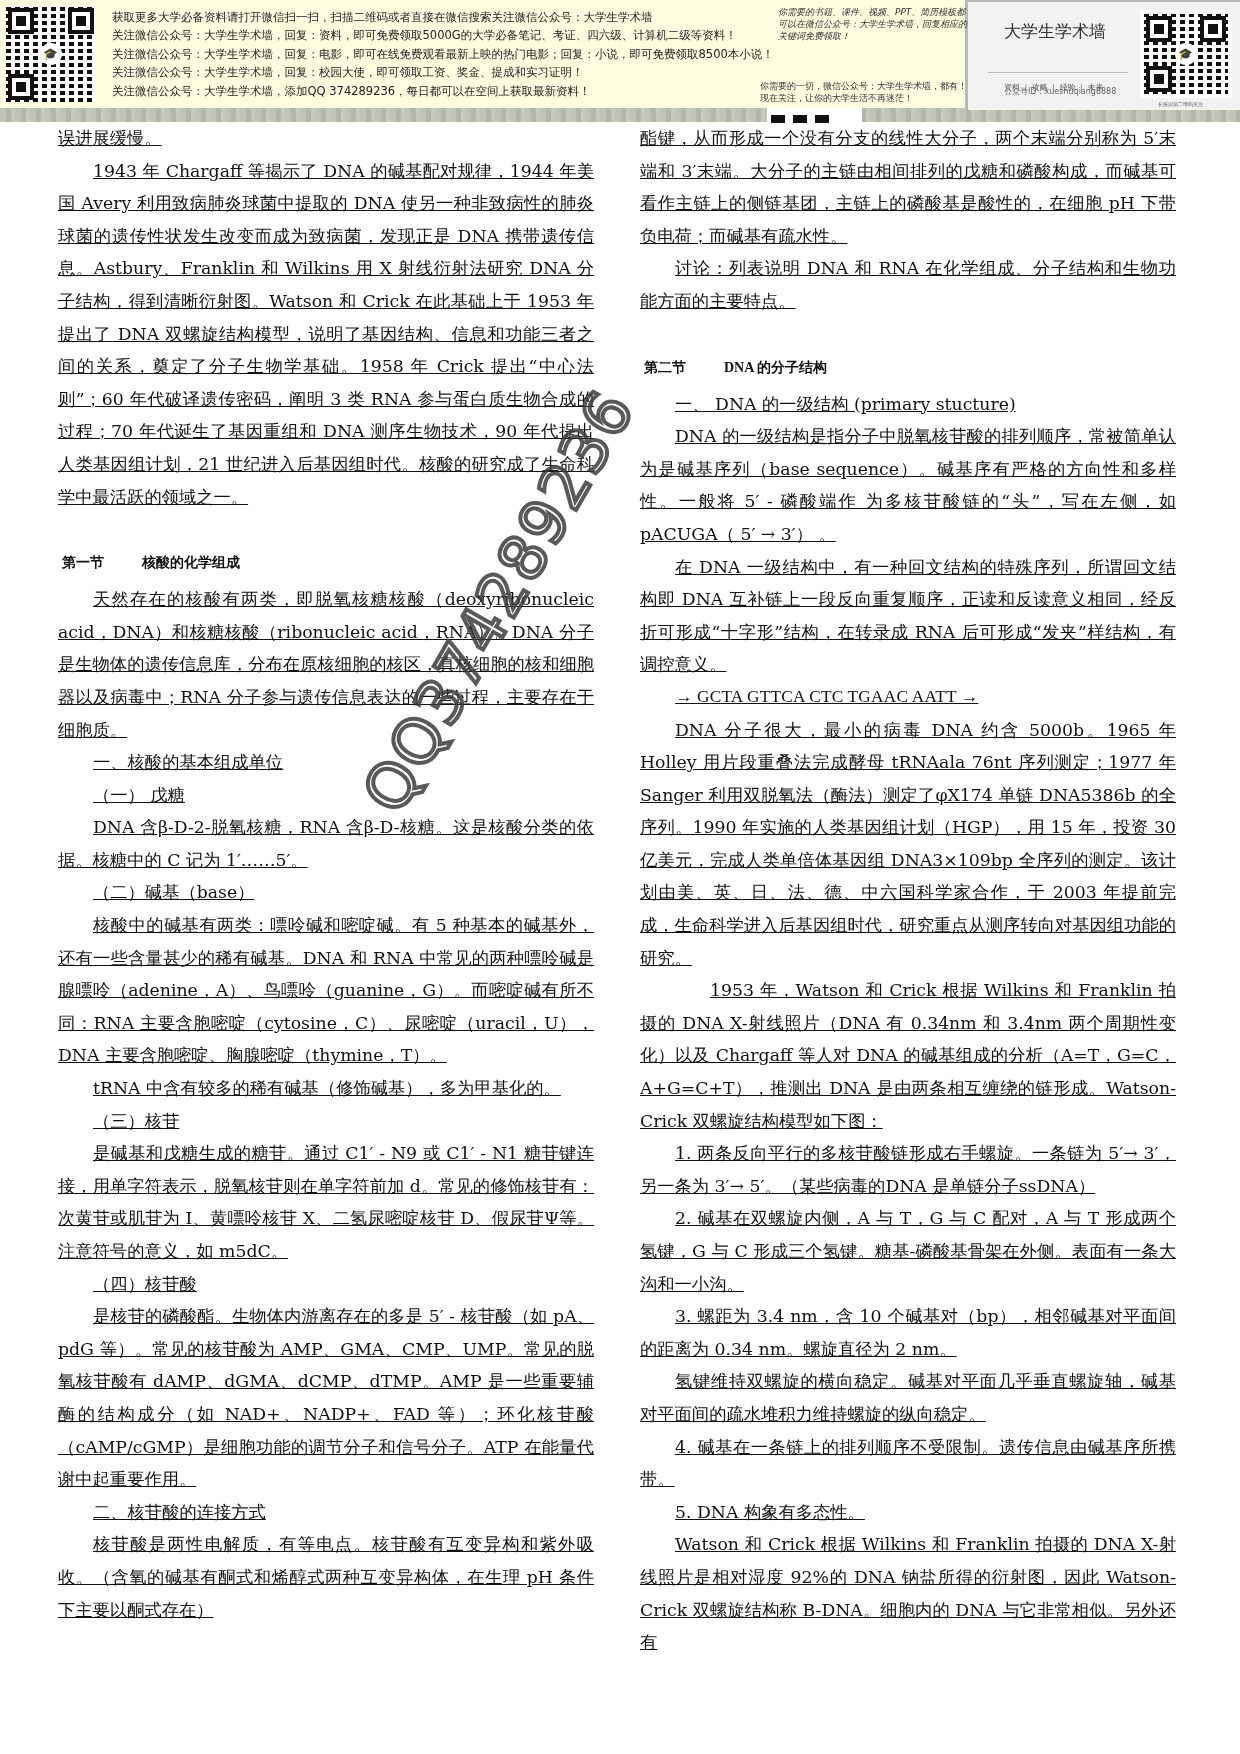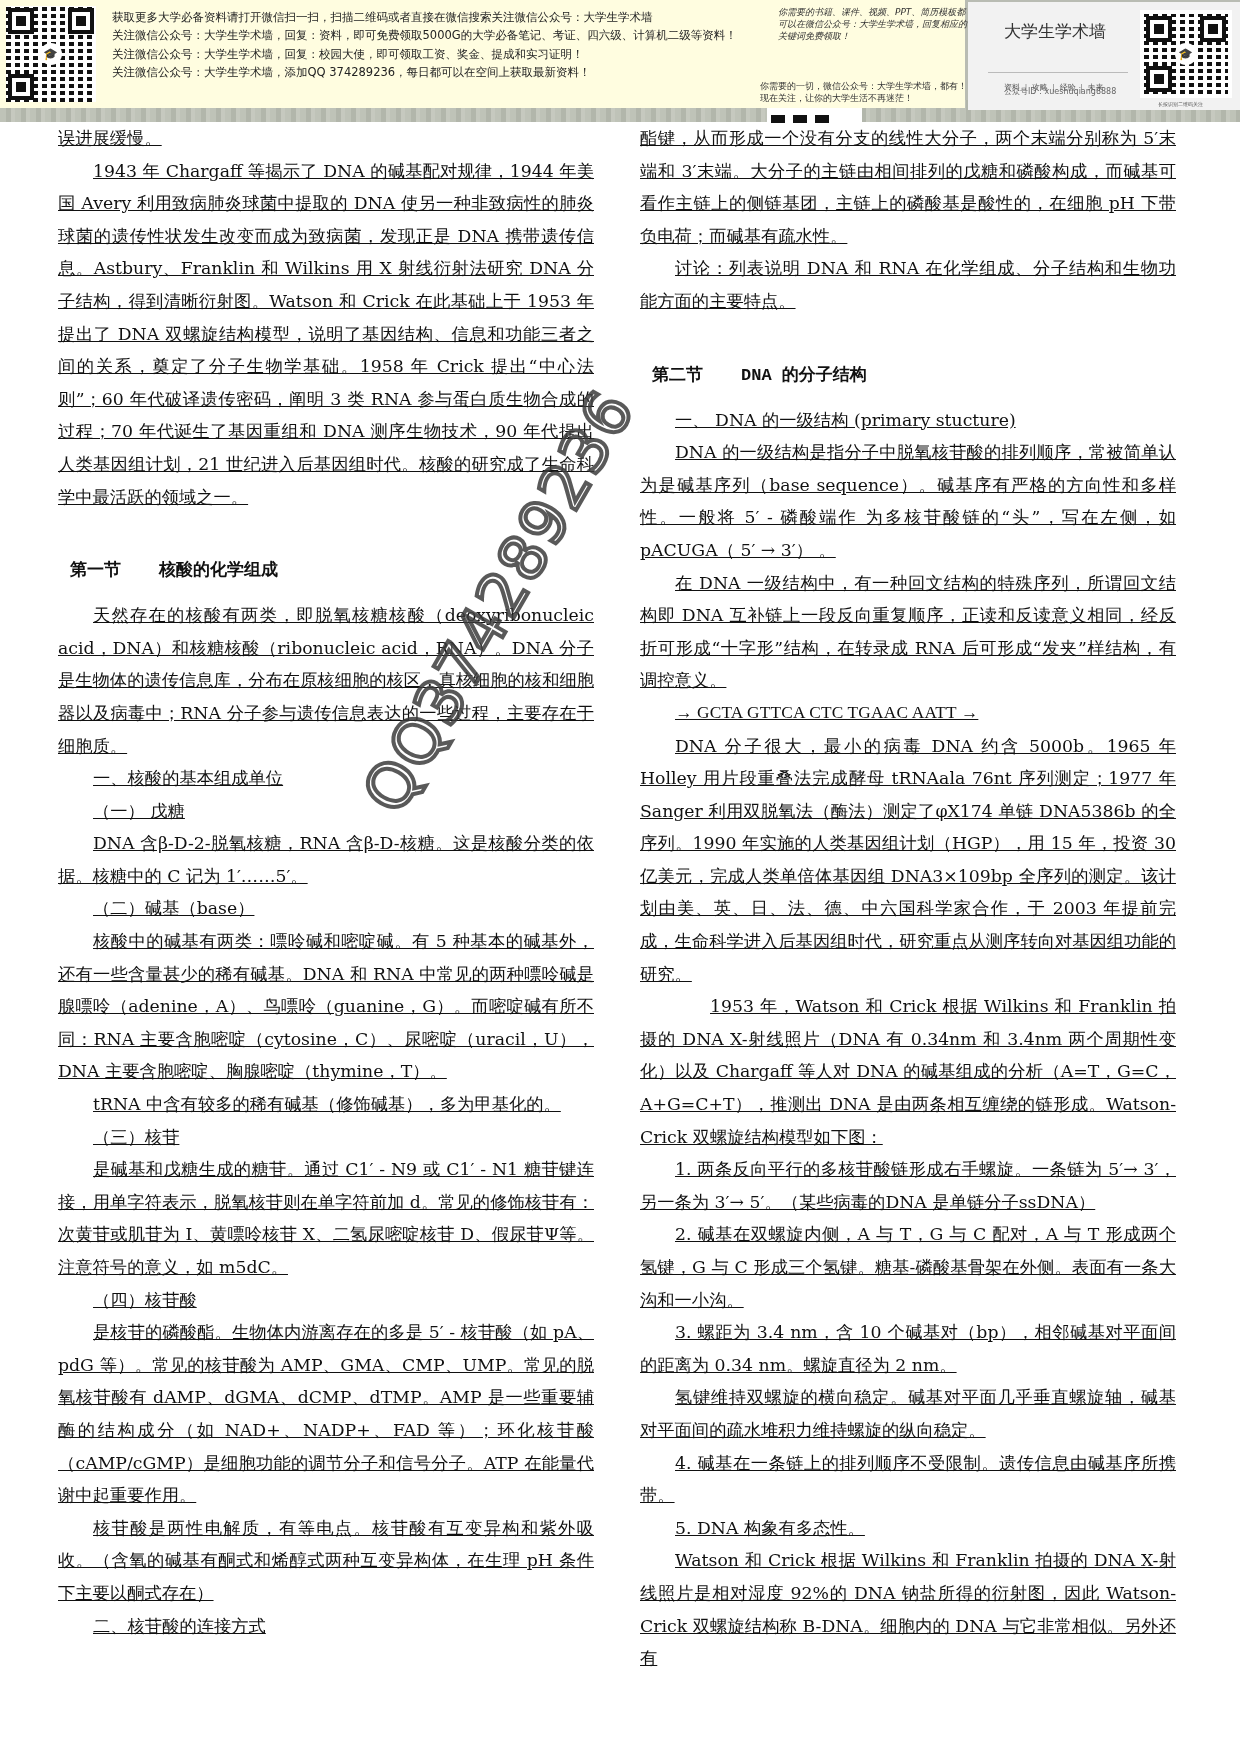--- a/index.html
+++ b/index.html
@@ -39,21 +39,21 @@
   .banner .blackbar { position: absolute; left: 767px; top: 108px; width: 95px; height: 14px; background: #fff; }
   .banner .blackbar span { display: inline-block; width: 14px; height: 8px; background: #111; margin: 1px 4px 0 4px; }
 
   
   .col { position: absolute; top: 122px; width: 536px; font-size: 17.3px; line-height: 32.6px; }
   .col.left { left: 58px; }
   .col.right { left: 640px; }
   .col p { margin: 0; text-align: justify; text-decoration: underline; }
   .ind { text-indent: 35px; }
   .ind2 { text-indent: 70px; }
-  h2 { margin: 12px; font-family: Liberation Mono, monospace; font-weight: bold; font-size: 17px; line-height: 32px; }
+  h2 { margin: 4px; font-family: Liberation Serif, serif; font-weight: bold; font-size: 14px; line-height: 32px; }
   h2 .gap { display: inline-block; width: 38px; }
   .seq { padding-left: 35px; font-family: "Liberation Serif", serif; letter-spacing: 0.2px; }
   .sp-b { height: 30px; }
 
   
   .watermark { position: absolute; left: 380px; top: 770px; transform: rotate(-60deg); transform-origin: left center;
     font-family: "DejaVu Sans", sans-serif; font-size: 62px; color: transparent;
     -webkit-text-stroke: 4px rgba(60,60,60,0.85); letter-spacing: 2px; white-space: nowrap; pointer-events: none; }
 </style>
 </head>
@@ -66,20 +66,21 @@
       <div class="qr">
         <div class="finder f1"></div>
           <div class="finder f2"></div>
           <div class="finder f3"></div>
         <div class="cap">🎓</div>
       </div>
     </div>
     <div class="lines">
       <div>获取更多大学必备资料请打开微信扫一扫，扫描二维码或者直接在微信搜索关注微信公众号：大学生学术墙</div>
       <div>关注微信公众号：大学生学术墙，回复：资料，即可免费领取5000G的大学必备笔记、考证、四六级、计算机二级等资料！</div>
+      <div>关注微信公众号：大学生学术墙，回复：电影，即可在线免费观看最新上映的热门电影；回复：小说，即可免费领取8500本小说！</div>
       <div>关注微信公众号：大学生学术墙，回复：校园大使，即可领取工资、奖金、提成和实习证明！</div>
       <div>关注微信公众号：大学生学术墙，添加QQ 374289236，每日都可以在空间上获取最新资料！</div>
     </div>
     <div class="note1">你需要的书籍、课件、视频、PPT、简历模板都可以在微信公众号：大学生学术墙，回复相应的关键词免费领取！</div>
     <div class="note2">你需要的一切，微信公众号：大学生学术墙，都有！现在关注，让你的大学生活不再迷茫！</div>
   </div>
   <div class="card">
     <div class="brand">大学生学术墙</div>
     <div class="acct">公众号ID：xueshuqiang8888</div>
     <div class="rule"></div>
@@ -106,22 +107,22 @@
   <p class="ind">一、核酸的基本组成单位</p>
   <p class="ind">（一）  戊糖</p>
   <p class="ind">DNA 含β-D-2-脱氧核糖，RNA 含β-D-核糖。这是核酸分类的依据。核糖中的 C 记为 1′……5′。</p>
   <p class="ind">（二）碱基（base）</p>
   <p class="ind">核酸中的碱基有两类：嘌呤碱和嘧啶碱。有 5 种基本的碱基外，还有一些含量甚少的稀有碱基。DNA 和 RNA 中常见的两种嘌呤碱是腺嘌呤（adenine，A）、鸟嘌呤（guanine，G）。而嘧啶碱有所不同：RNA 主要含胞嘧啶（cytosine，C）、尿嘧啶（uracil，U），DNA 主要含胞嘧啶、胸腺嘧啶（thymine，T）。</p>
   <p class="ind">tRNA 中含有较多的稀有碱基（修饰碱基），多为甲基化的。</p>
   <p class="ind">（三）核苷</p>
   <p class="ind">是碱基和戊糖生成的糖苷。通过 C1′ -  N9 或 C1′ - N1 糖苷键连接，用单字符表示，脱氧核苷则在单字符前加 d。常见的修饰核苷有：次黄苷或肌苷为 I、黄嘌呤核苷 X、二氢尿嘧啶核苷 D、假尿苷Ψ等。注意符号的意义，如 m5dC。</p>
   <p class="ind">（四）核苷酸</p>
   <p class="ind">是核苷的磷酸酯。生物体内游离存在的多是 5′ -     核苷酸（如 pA、pdG 等）。常见的核苷酸为 AMP、GMA、CMP、UMP。常见的脱氧核苷酸有 dAMP、dGMA、dCMP、dTMP。AMP 是一些重要辅酶的结构成分（如 NAD+、NADP+、FAD 等）；环化核苷酸（cAMP/cGMP）是细胞功能的调节分子和信号分子。ATP 在能量代谢中起重要作用。</p>
+  <p class="ind">二、核苷酸的连接方式</p>
   <p class="ind">核苷酸是两性电解质，有等电点。核苷酸有互变异构和紫外吸收。（含氧的碱基有酮式和烯醇式两种互变异构体，在生理 pH 条件下主要以酮式存在）</p>
-  <p class="ind">二、核苷酸的连接方式</p>
 </div>
 
 <div class="col right">
   <p>酯键，从而形成一个没有分支的线性大分子，两个末端分别称为 5′末端和 3′末端。大分子的主链由相间排列的戊糖和磷酸构成，而碱基可看作主链上的侧链基团，主链上的磷酸基是酸性的，在细胞 pH 下带负电荷；而碱基有疏水性。</p>
   <p class="ind">讨论：列表说明 DNA 和 RNA 在化学组成、分子结构和生物功能方面的主要特点。</p>
   <div class="sp-b"></div>
   <h2><span>第二节</span><span class="gap"></span><span>DNA 的分子结构</span></h2>
   <p class="ind">一、    DNA 的一级结构 (primary stucture)</p>
   <p class="ind">DNA 的一级结构是指分子中脱氧核苷酸的排列顺序，常被简单认为是碱基序列（base sequence）。碱基序有严格的方向性和多样性。一般将 5′ -  磷酸端作 为多核苷酸链的“头”，写在左侧，如 pACUGA（  5′ →  3′） 。</p>
   <p class="ind">在 DNA 一级结构中，有一种回文结构的特殊序列，所谓回文结构即 DNA 互补链上一段反向重复顺序，正读和反读意义相同，经反折可形成“十字形”结构，在转录成 RNA 后可形成“发夹”样结构，有调控意义。</p>

